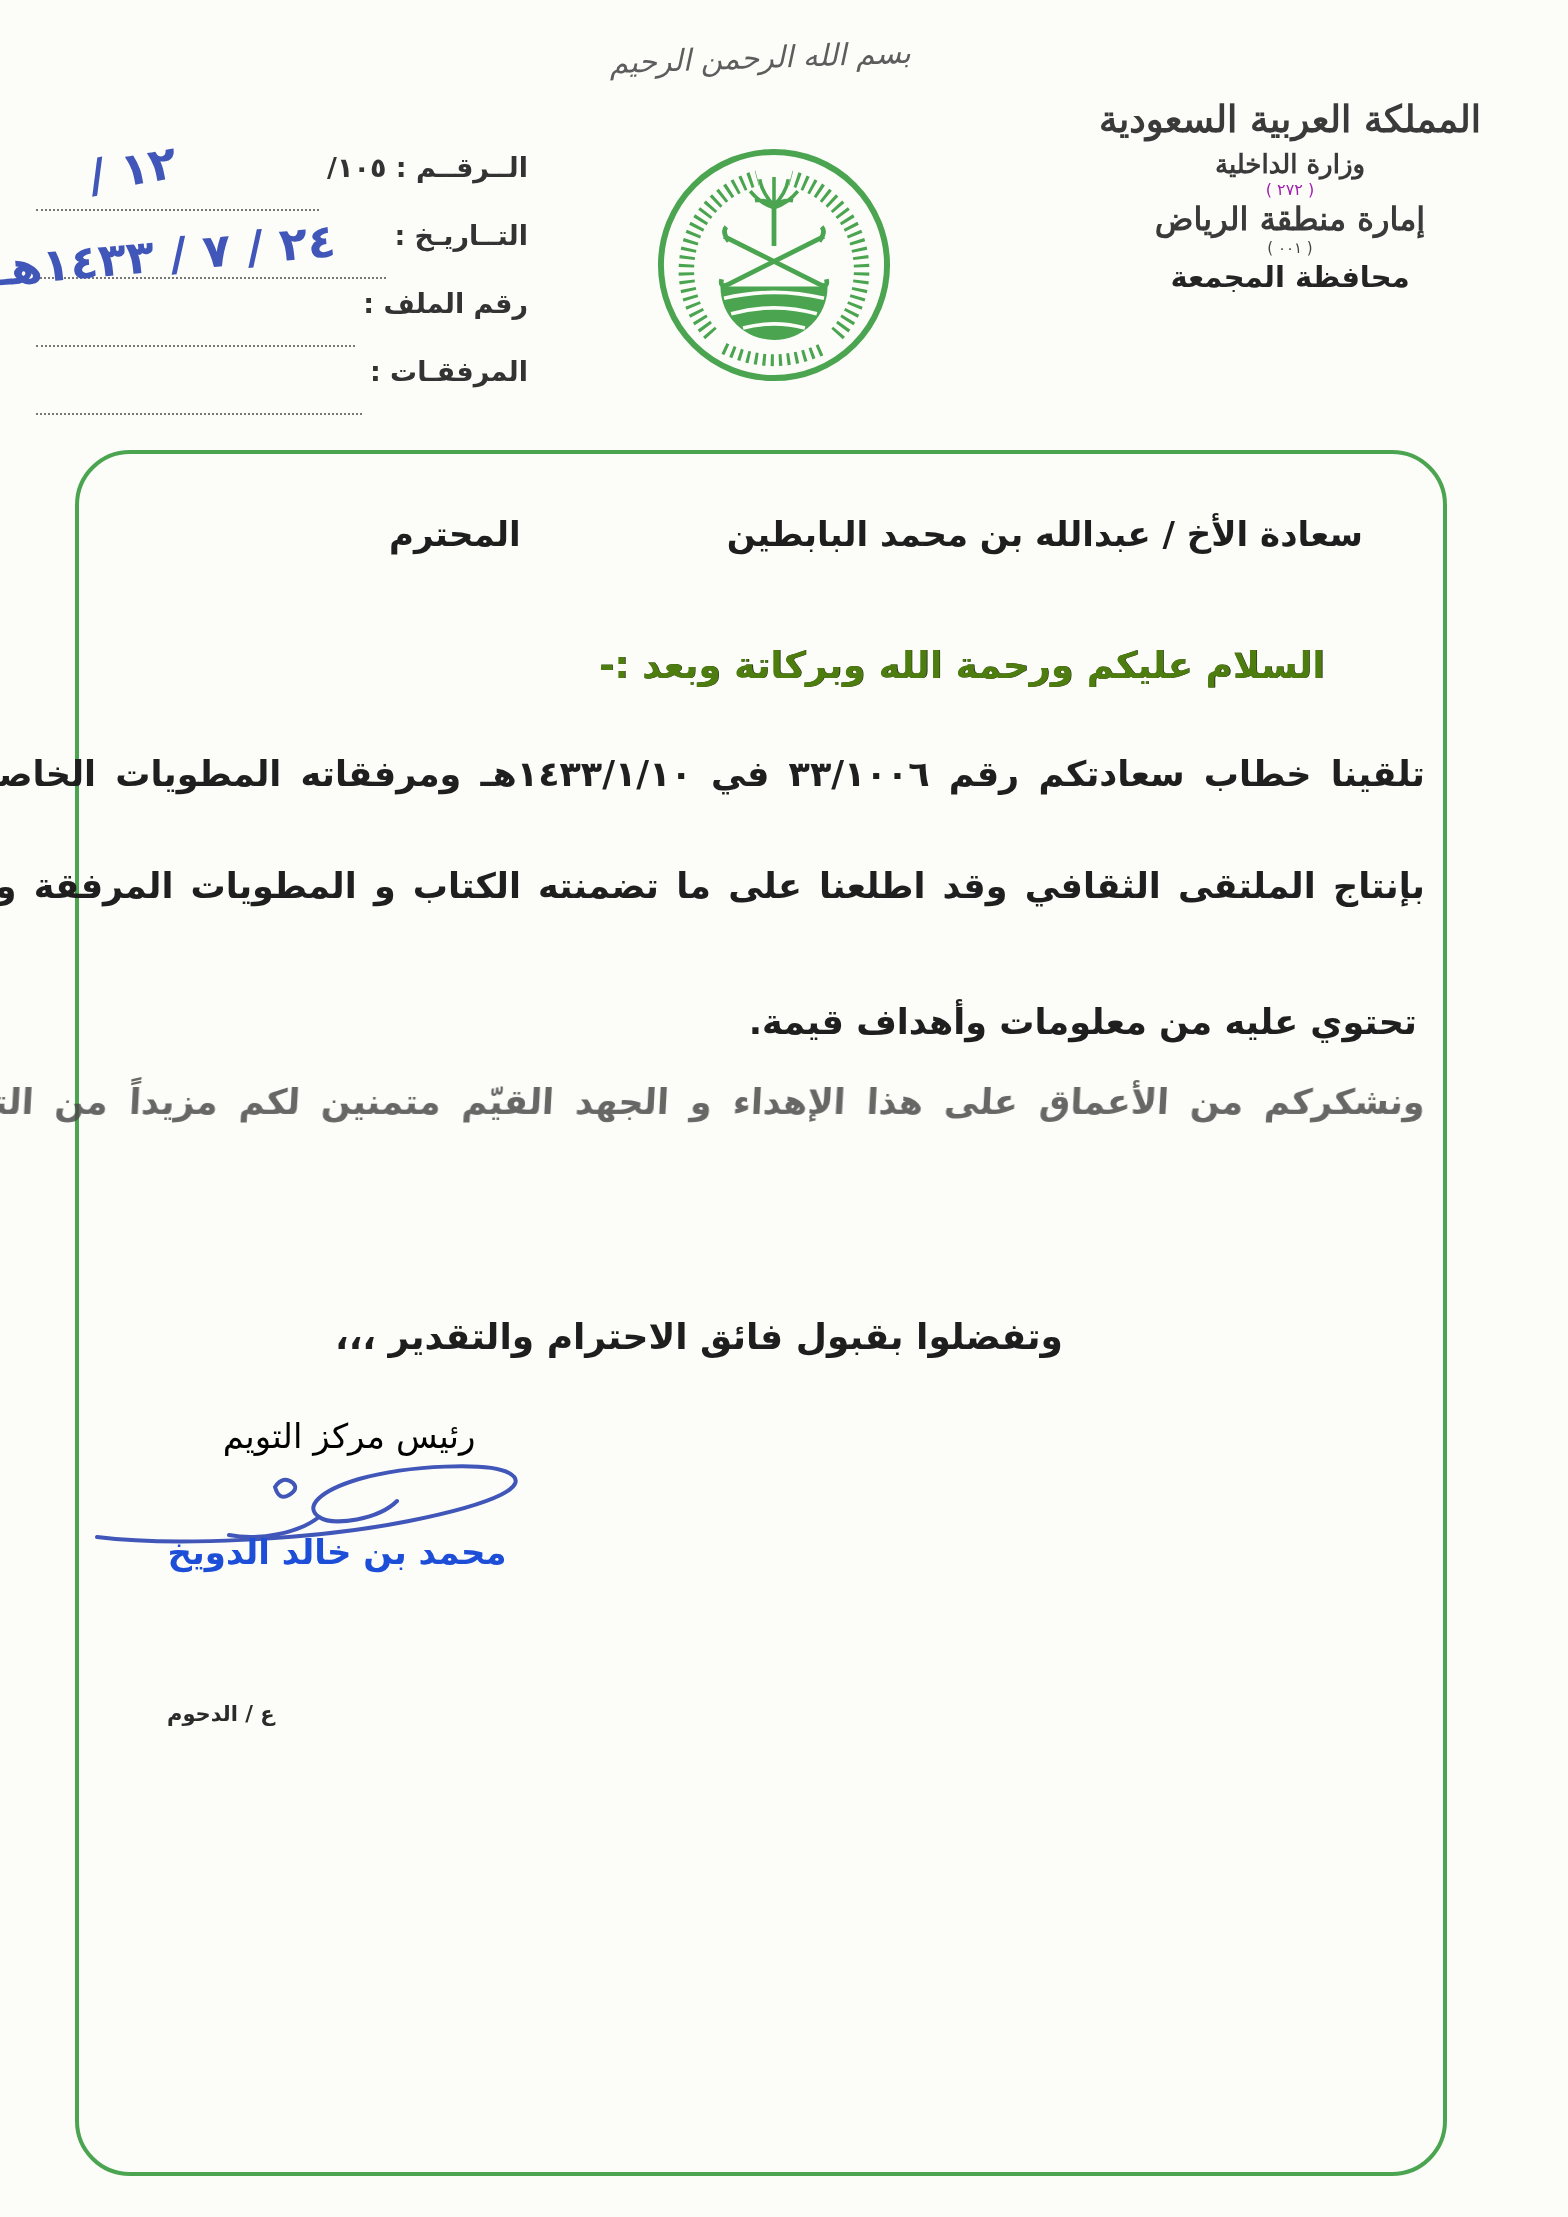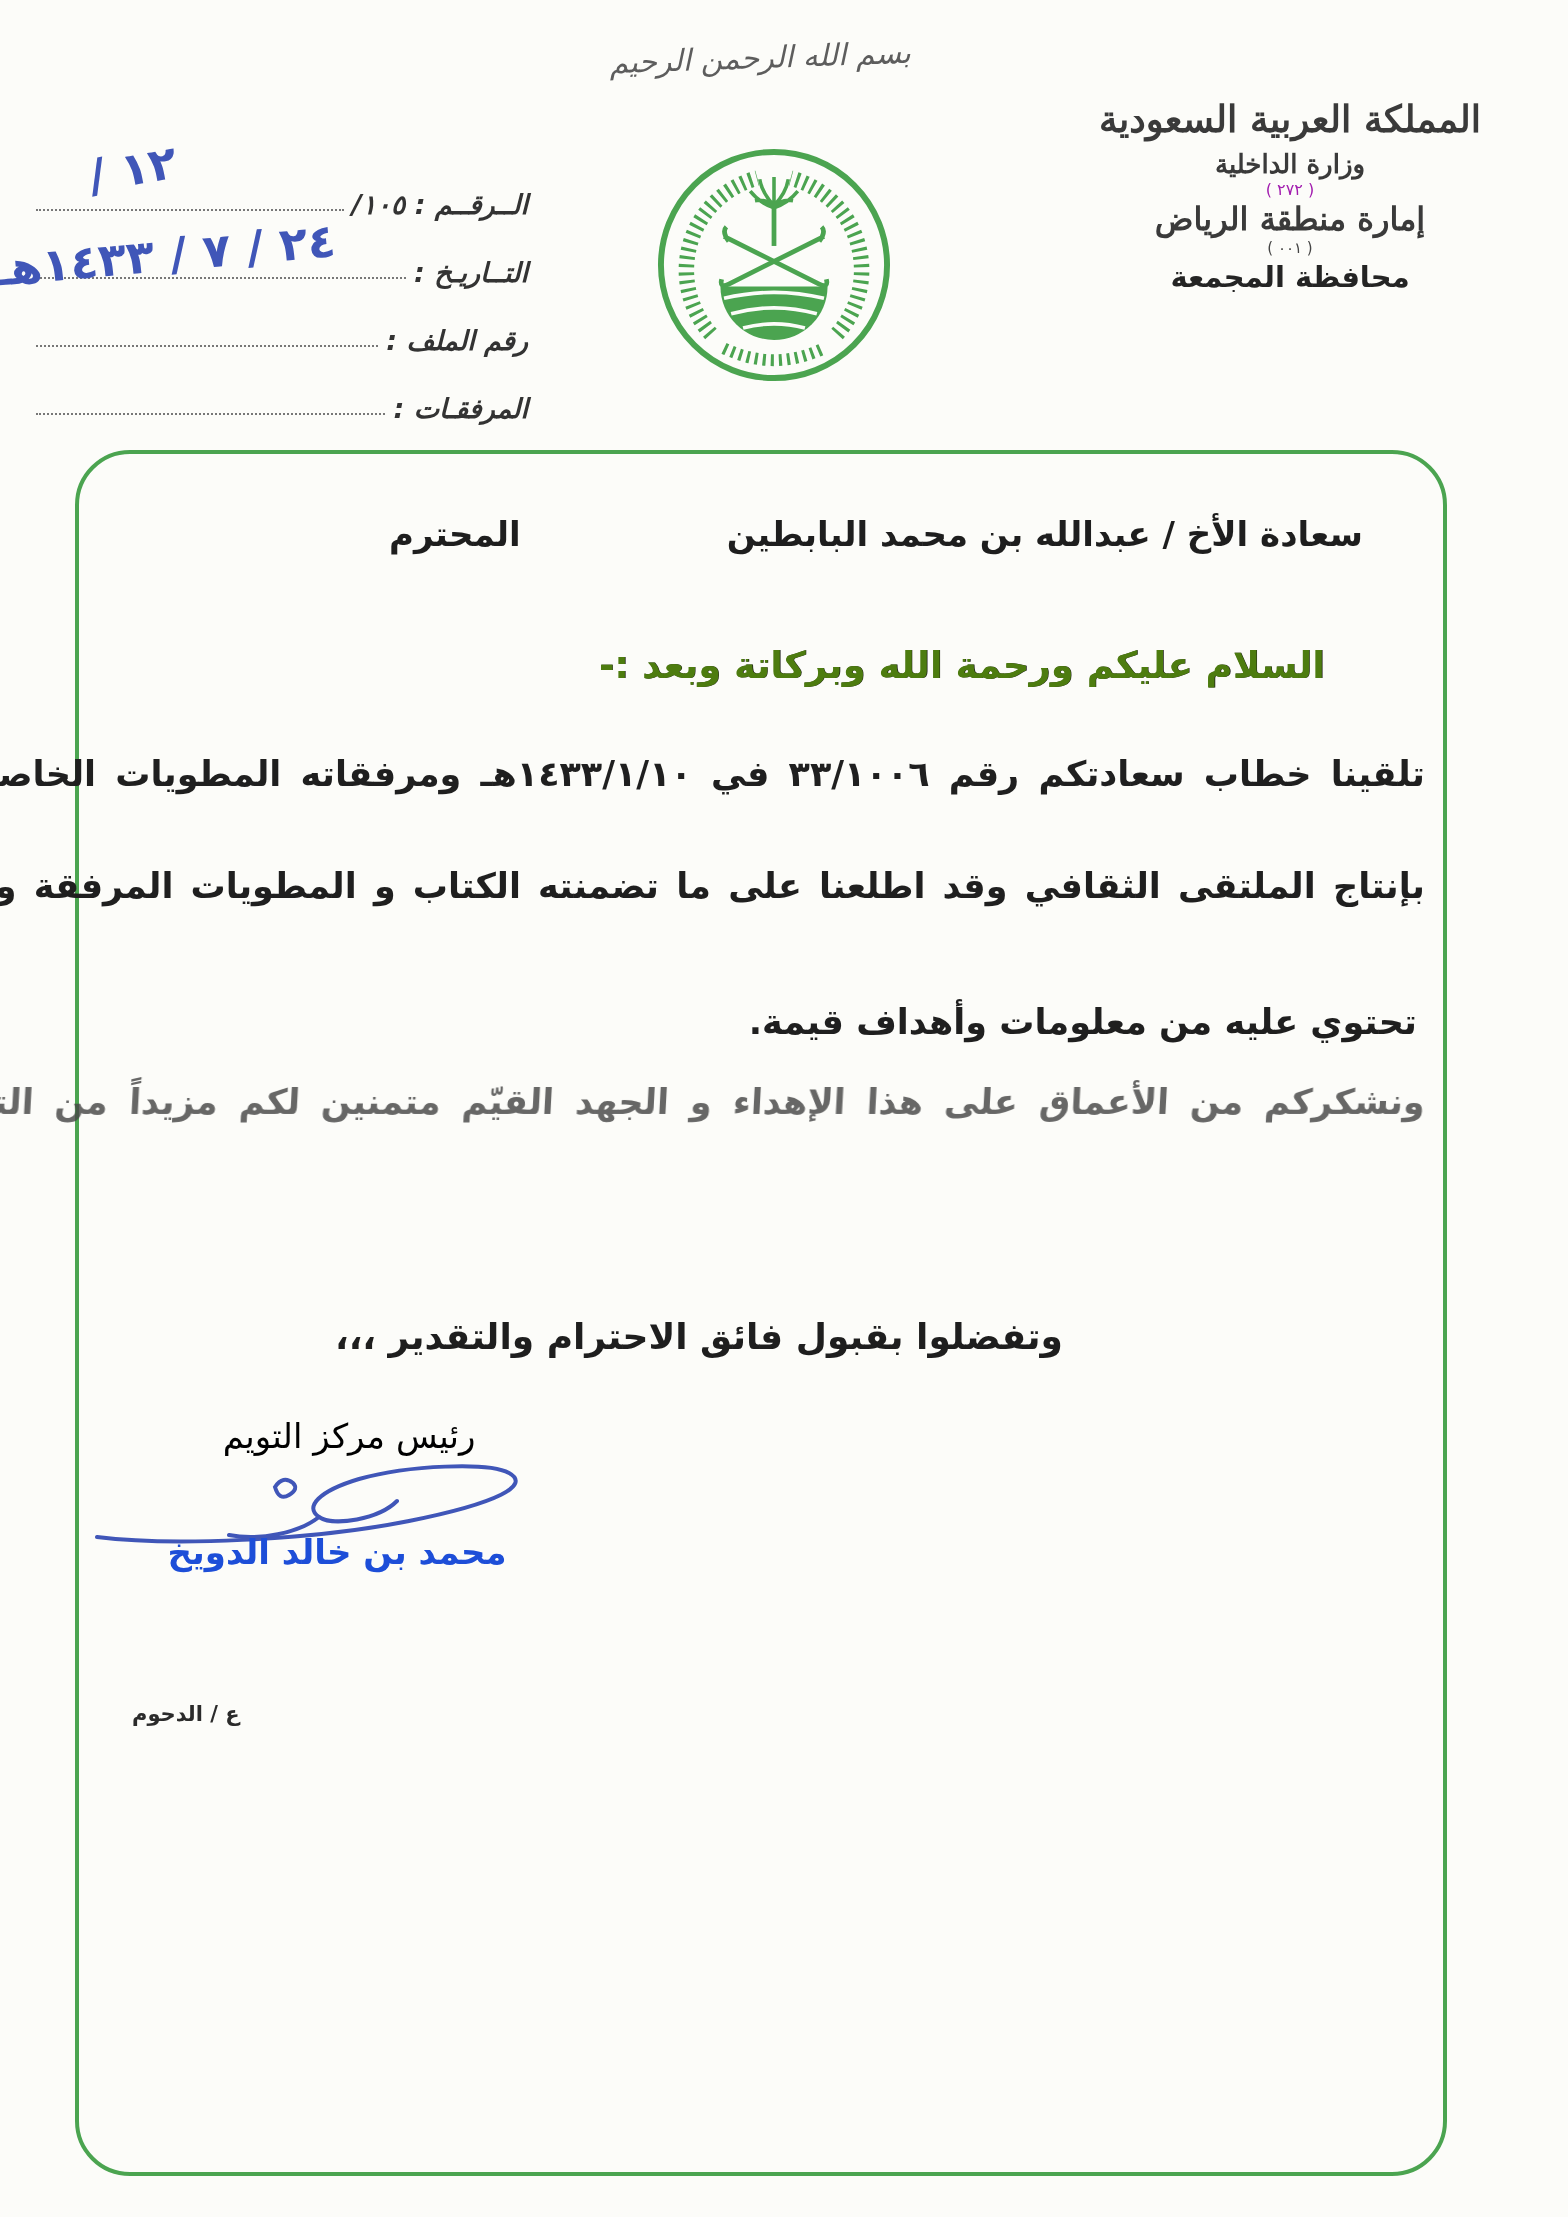--- a/index.html
+++ b/index.html
@@ -16,21 +16,21 @@
   }
   .letterhead{position:absolute;top:92px;right:38px;width:480px;text-align:center;color:#3a3a3a;}
   .lh-country{font-size:37px;font-weight:bold;font-family:"DejaVu Serif",serif;line-height:1.5;}
   .lh-ministry{font-size:26px;font-weight:bold;font-family:"DejaVu Serif",serif;line-height:1.3;text-align:center;}
   .lh-code{font-size:16px;letter-spacing:2px;line-height:1.1;color:#a21caf;}
   .lh-emirate{font-size:32px;font-weight:bold;font-family:"DejaVu Serif",serif;line-height:1.3;}
   .lh-code2{font-size:15px;letter-spacing:2px;line-height:1.1;color:#444;}
   .lh-gov{font-size:29px;font-weight:bold;color:#242424;line-height:1.4;}
   
   .refform{position:absolute;top:152px;left:36px;width:492px;direction:rtl;}
-  .form-row{display:flex;align-items:flex-end;height:68px;font-size:27px;font-weight:bold;color:#333;font-style:italic;}
+  .form-row{display:flex;height:68px;font-size:27px;font-weight:bold;color:#333;}
   .form-row .label{white-space:nowrap;padding-left:8px;}
   .form-row .dots{flex:1;border-bottom:2px dotted #777;margin-bottom:9px;}
   .hw{position:absolute;color:#4056b8;font-weight:bold;white-space:nowrap;pointer-events:none;}
   .hw-number{top:142px;left:88px;font-size:46px;transform:rotate(-10deg);letter-spacing:6px;}
   .hw-date{top:228px;left:-6px;font-size:46px;transform:rotate(-5deg);letter-spacing:2px;}
   
   .emblem{position:absolute;top:146px;left:655px;width:238px;height:238px;}
   
   .frame{
     position:absolute;top:450px;left:75px;width:1372px;height:1726px;
@@ -57,21 +57,21 @@
   .closing{
     position:absolute;top:862px;right:0;left:0;text-align:right;padding-right:380px;
     font-size:36px;font-weight:bold;color:#1e1e1e;
   }
   .sig-title{position:absolute;top:962px;left:45px;width:450px;text-align:center;
     font-size:34px;font-weight:normal;color:#000000;}
   .sig-svg{position:absolute;top:995px;left:0;width:470px;height:115px;}
   .sig-name{position:absolute;top:1078px;left:8px;width:500px;text-align:center;
     font-size:34px;font-weight:bold;color:#1d4ed8;}
   .copy-note{position:absolute;top:1248px;left:0;right:48px;text-align:left;
-    padding-left:53px;font-size:21px;font-weight:bold;color:#2b2b2b;}
+    padding-left:88px;font-size:21px;font-weight:bold;color:#2b2b2b;}
 </style>
 </head>
 <body>
 
 <div class="page">
 
   <div class="bismillah">بسم الله الرحمن الرحيم</div>
 
   <div class="letterhead">
     <div class="lh-country">المملكة العربية السعودية</div>

